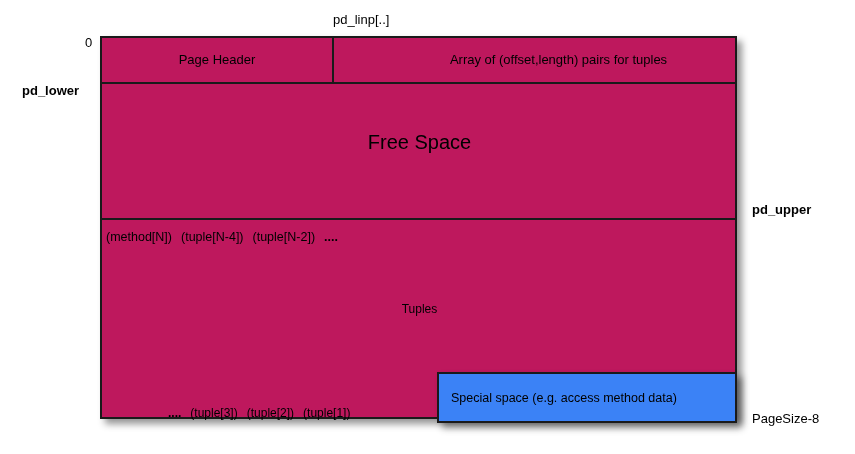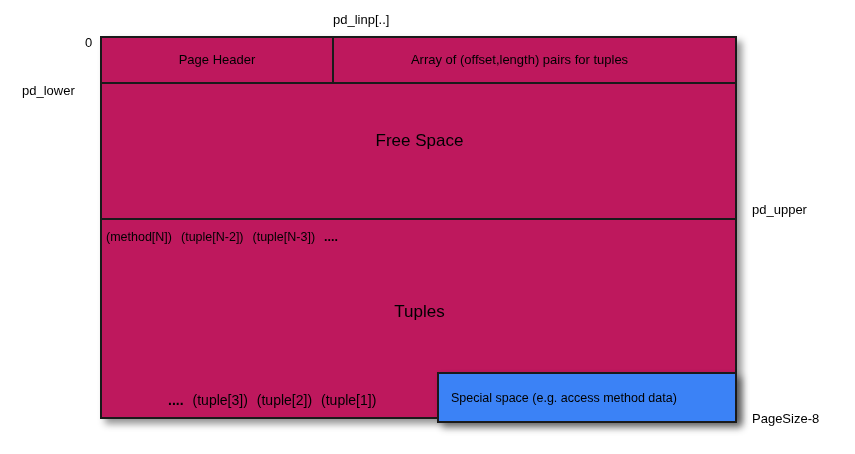--- a/index.html
+++ b/index.html
@@ -64,51 +64,52 @@
     font-size: 13px;
     line-height: 1;
     white-space: nowrap;
     color: #000;
   }
   .lbl-page-header {
     left: 0; top: 15px; width: 230px;
     text-align: center;
   }
   .lbl-linp-array {
-    left: 216px; top: 15px; width: 403px;
+    left: 232px; top: 15px; width: 403px;
     text-align: center;
+    padding-left: 23px;
   }
   .lbl-free-space {
     left: 0; top: 94px; width: 635px;
     text-align: center;
-    font-size: 17px;
+    font-size: 20px;
   }
   .lbl-tuples-big {
     left: 0; top: 265px; width: 635px;
     text-align: center;
-    font-size: 17px;
+    font-size: 12px;
   }
 
   
   .tuple-row-top {
     position: absolute;
     left: 4px;
     top: 192px;
     font-size: 12.5px;
     white-space: nowrap;
     letter-spacing: 0px;
   }
   .tuple-row-top .gap { display: inline-block; width: 9px; }
 
   
   .tuple-row-bottom {
     position: absolute;
     left: 66px;
-    top: 354px;
-    font-size: 14px;
+    top: 368px;
+    font-size: 12px;
     white-space: nowrap;
   }
   .tuple-row-bottom .gap { display: inline-block; width: 9px; }
   .dots { font-weight: bold; }
 
   
   .special-box {
     position: absolute;
     left: 437px;
     top: 372px;
@@ -130,22 +131,22 @@
   
   .annot {
     position: absolute;
     font-size: 13px;
     line-height: 1;
     white-space: nowrap;
     color: #000;
   }
   .annot-pd-linp   { left: 333px; top: 13px; }
   .annot-zero      { left: 85px;  top: 36px; text-align: right; }
-  .annot-pd-lower  { left: 22px;  top: 84px; }
-  .annot-pd-upper  { left: 752px; top: 203px; }
+  .annot-pd-lower  { left: 22px;  top: 84px; font-weight: bold; }
+  .annot-pd-upper  { left: 752px; top: 203px; font-weight: bold; }
   .annot-pagesize  { left: 752px; top: 412px; }
 </style>
 </head>
 <body>
 
 <div class="canvas">
 
   <div class="annot annot-pd-linp">pd_linp[..]</div>
 
   <div class="annot annot-zero">0</div>
@@ -161,21 +162,21 @@
     <div class="rule-h rule-lower"></div>
     <div class="rule-h rule-upper"></div>
     <div class="rule-v"></div>
 
     <div class="cell-label lbl-page-header">Page Header</div>
 
     <div class="cell-label lbl-linp-array">Array of (offset,length) pairs for tuples</div>
 
     <div class="cell-label lbl-free-space">Free Space</div>
 
-    <div class="tuple-row-top"><span>(method[N])</span><span class="gap"></span><span>(tuple[N-2])</span><span class="gap"></span><span>(tuple[N-3])</span><span class="gap"></span><span class="dots">....</span></div>
+    <div class="tuple-row-top"><span>(method[N])</span><span class="gap"></span><span>(tuple[N-4])</span><span class="gap"></span><span>(tuple[N-2])</span><span class="gap"></span><span class="dots">....</span></div>
 
     <div class="cell-label lbl-tuples-big">Tuples</div>
 
     <div class="tuple-row-bottom"><span class="dots">....</span><span class="gap"></span><span>(tuple[3])</span><span class="gap"></span><span>(tuple[2])</span><span class="gap"></span><span>(tuple[1])</span></div>
 
   </div>
 
   <div class="special-box">
     <div class="special-text">Special space (e.g. access method data)</div>
   </div>

